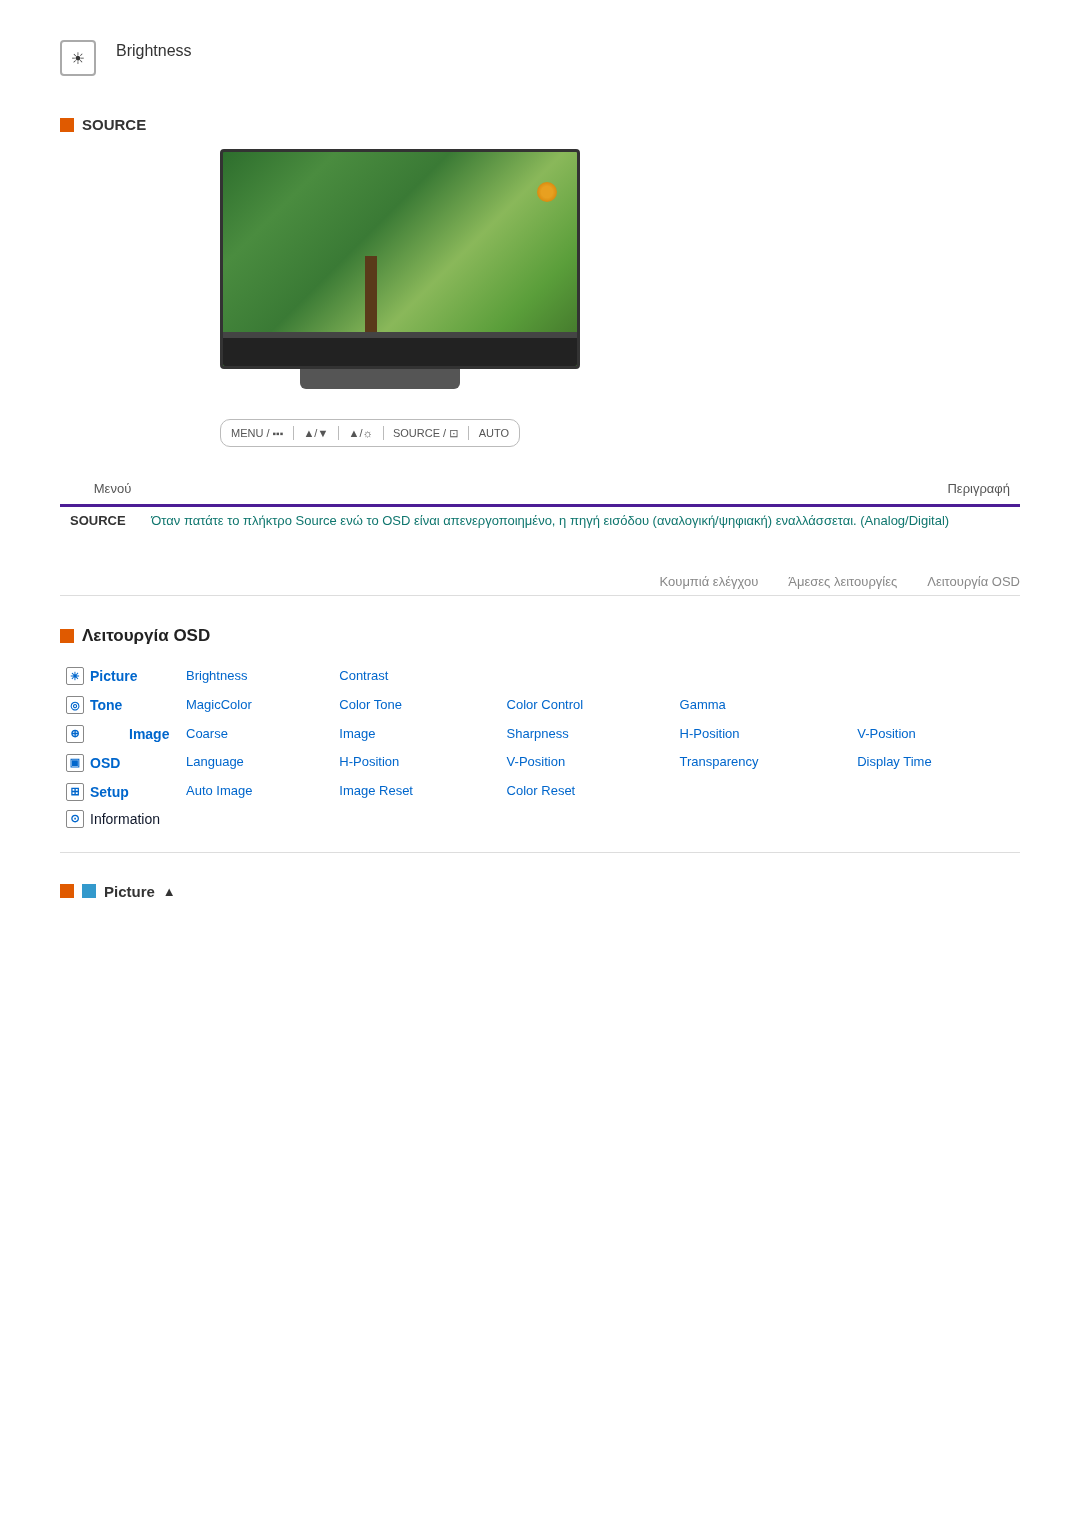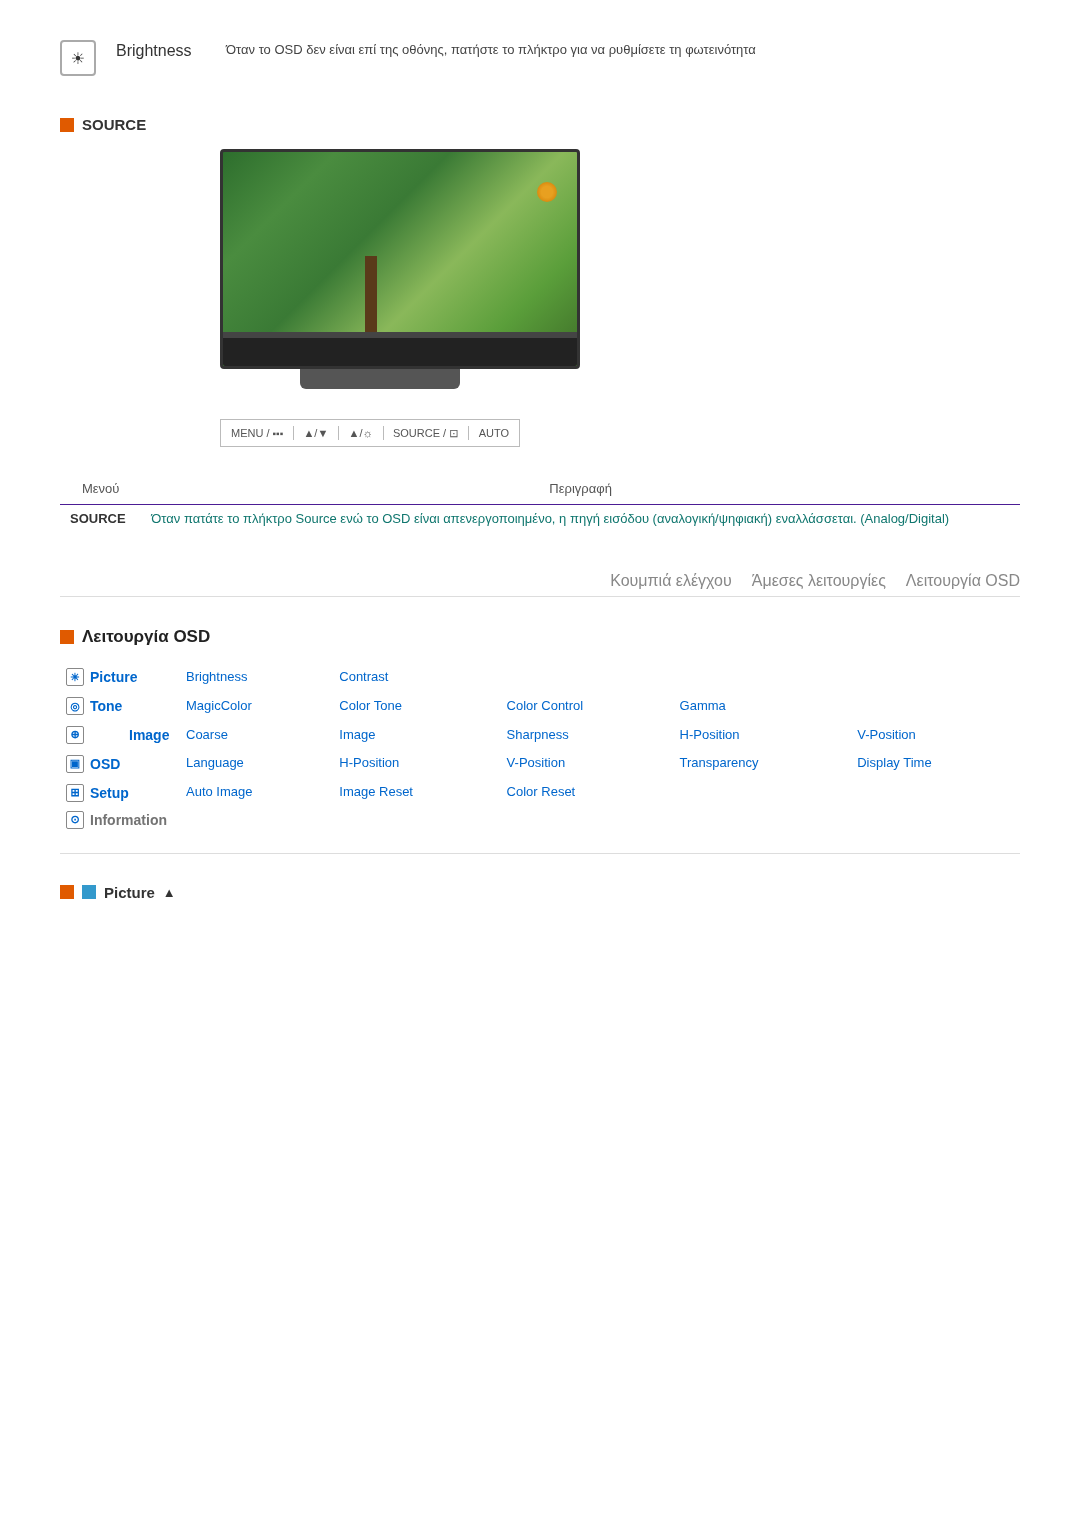--- a/index.html
+++ b/index.html
@@ -120,21 +120,21 @@
       background: #444;
     }
 
     
     .button-bar {
       width: 300px;
       margin-left: 160px;
       margin-top: 16px;
       margin-bottom: 30px;
       border: 1px solid #bbb;
-      border-radius: 0;
+      border-radius: 10px;
       padding: 6px 10px;
       display: flex;
       align-items: center;
       gap: 10px;
       font-size: 11px;
       color: #555;
       justify-content: flex-end;
     }
     .btn-bar-item {
       white-space: nowrap;
@@ -147,44 +147,44 @@
 
     
     .table-section {
       margin-bottom: 40px;
     }
     .menu-table {
       width: 100%;
       border-collapse: collapse;
     }
     .menu-table th {
-      text-align: center;
+      text-align: right;
       font-weight: normal;
       color: #555;
       font-size: 13px;
       padding: 4px 10px 8px 10px;
-      border-bottom: 1px solid #4c1d95;
+      border-bottom: 3px solid #4c1d95;
     }
     .menu-table td {
       padding: 6px 10px;
       font-size: 13px;
       color: #0f766e;
       vertical-align: top;
     }
     .menu-table tr td:first-child {
       font-weight: bold;
       color: #333;
     }
 
     
     .footer-nav {
       display: flex;
       justify-content: flex-end;
-      gap: 20px;
-      font-size: 16px;
+      gap: 30px;
+      font-size: 13px;
       color: #888;
       border-bottom: 1px solid #ddd;
       padding-bottom: 6px;
       margin-bottom: 30px;
     }
 
     
     .osd-section {
       margin-top: 20px;
     }
@@ -243,21 +243,20 @@
     }
   </style>
 </head>
 <body>
 
 <div class="brightness-section">
   <div class="brightness-icon-box">
     <span style="font-size:16px;">☀</span>
   </div>
   <div class="brightness-label">Brightness</div>
-  <div class="brightness-desc">Όταν το OSD δεν είναι επί της οθόνης, πατήστε το πλήκτρο για να ρυθμίσετε τη φωτεινότητα</div>
 </div>
 
 <div class="section-header">
   <span class="section-header-icon"></span>
   <span class="section-header-title">SOURCE</span>
 </div>
 
 <div class="monitor-section">
   <div class="monitor-img">
     <div class="tree-trunk"></div>
@@ -377,21 +376,21 @@
         <td class="osd-cell osd-sub">Image Reset</td>
         <td class="osd-cell osd-sub">Color Reset</td>
         <td class="osd-cell"></td>
         <td class="osd-cell"></td>
       </tr>
 
       <tr>
         <td style="width:120px; padding:4px 6px;">
           <div class="osd-menu-name">
             <span class="menu-icon" style="font-size:11px;">⊙</span>
-            <span style="color:#737373; font-weight:bold;">Information</span>
+            <span style="color:#0f172a; font-weight:normal;">Information</span>
           </div>
         </td>
         <td class="osd-cell"></td>
         <td class="osd-cell"></td>
         <td class="osd-cell"></td>
         <td class="osd-cell"></td>
         <td class="osd-cell"></td>
       </tr>
     </tbody>
   </table>

